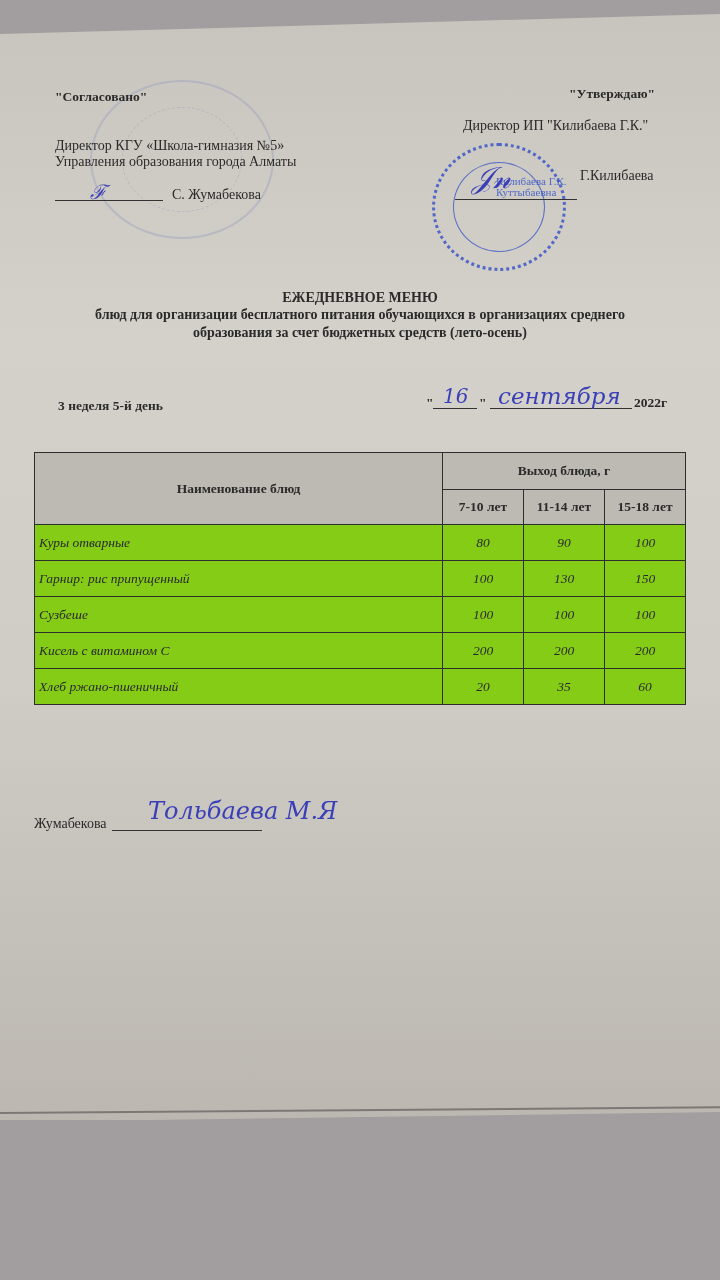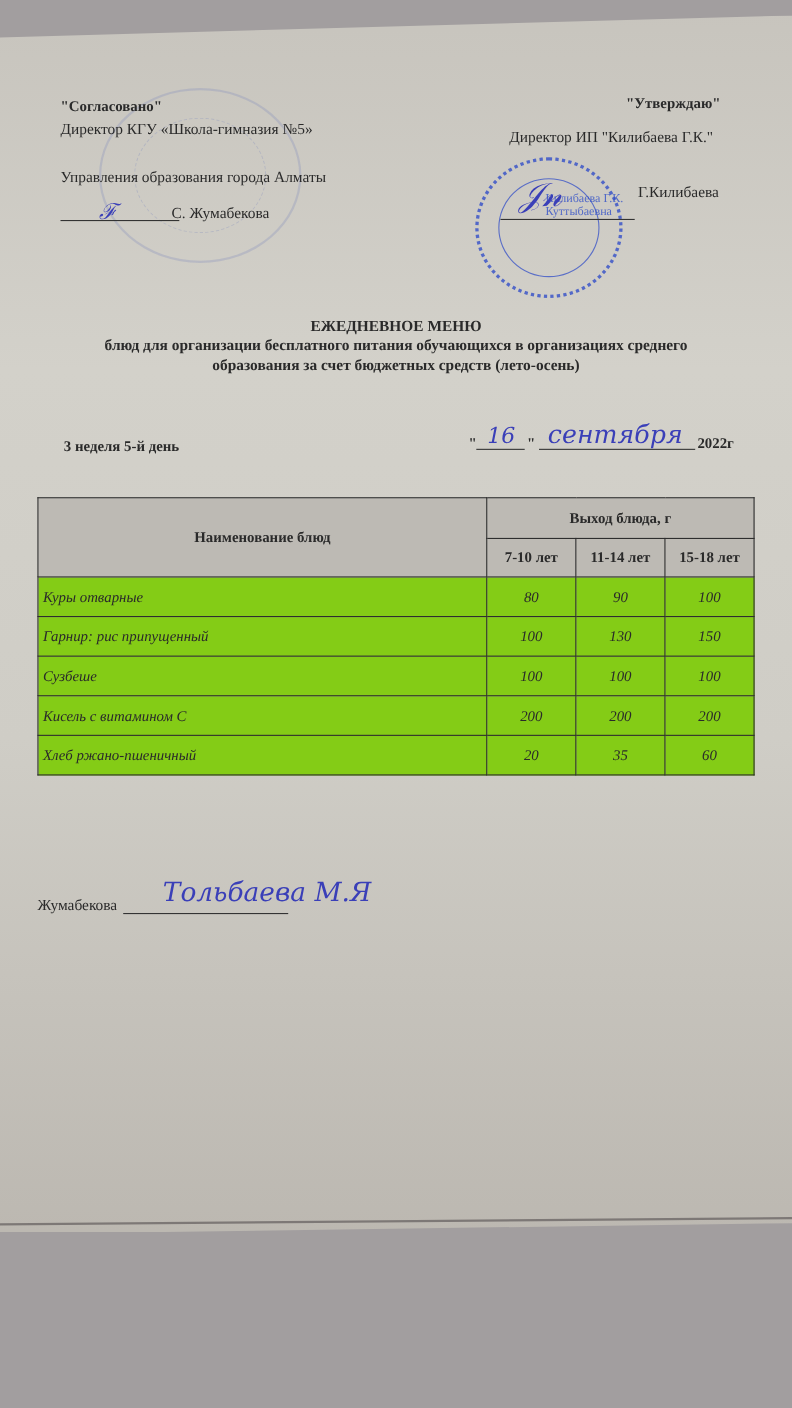--- a/index.html
+++ b/index.html
@@ -57,25 +57,25 @@
   table.menu td.name { text-align:left; }
 </style>
 </head>
 <body>
 
 <div class="paper"></div>
 <div class="paper-edge"></div>
 
 <div class="stamp stamp-left"></div>
 <div class="abs b t13" style="left:55px;top:89px;">"Согласовано"</div>
-<div class="abs t14" style="left:55px;top:111px;">Директор КГУ «Школа-гимназия №5»</div>
+<div class="abs t14" style="left:55px;top:138px;">Директор КГУ «Школа-гимназия №5»</div>
 <div class="abs t14" style="left:55px;top:154px;">Управления образования города Алматы</div>
 <div class="line" style="left:55px;top:200px;width:108px;"></div>
 <div class="sig" style="left:90px;top:178px;font-size:20px;">ℱ</div>
-<div class="abs t14" style="left:156px;top:187px;">С. Жумабекова</div>
+<div class="abs t14" style="left:172px;top:187px;">С. Жумабекова</div>
 
 <div class="abs b t13" style="left:569px;top:86px;">"Утверждаю"</div>
 <div class="abs t14" style="left:463px;top:118px;">Директор ИП "Килибаева Г.К."</div>
 <div class="stamp stamp-right"></div>
 <div class="stamp-text" style="white-space:normal;width:80px;margin-left:36px;">Килибаева Г.К. Куттыбаевна</div>
 <div class="line" style="left:455px;top:199px;width:122px;"></div>
 <div class="sig" style="left:472px;top:160px;font-size:30px;">𝒥𝓃</div>
 <div class="abs t14" style="left:580px;top:168px;">Г.Килибаева</div>
 
 <div class="title-block" style="top:288px;">ЕЖЕДНЕВНОЕ МЕНЮ</div>

